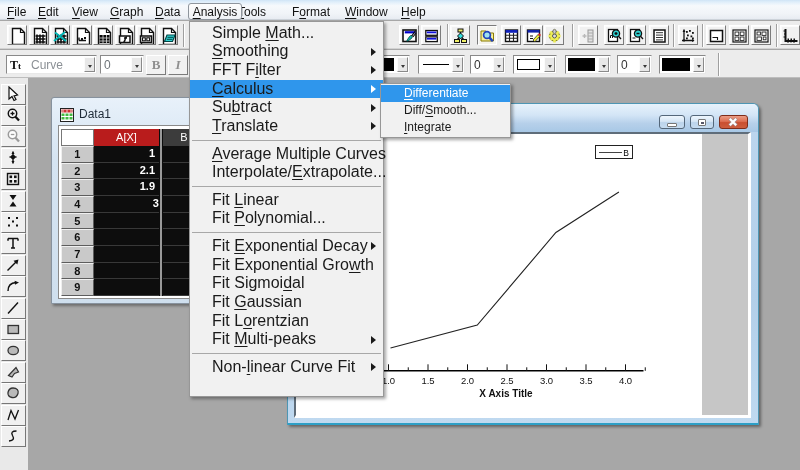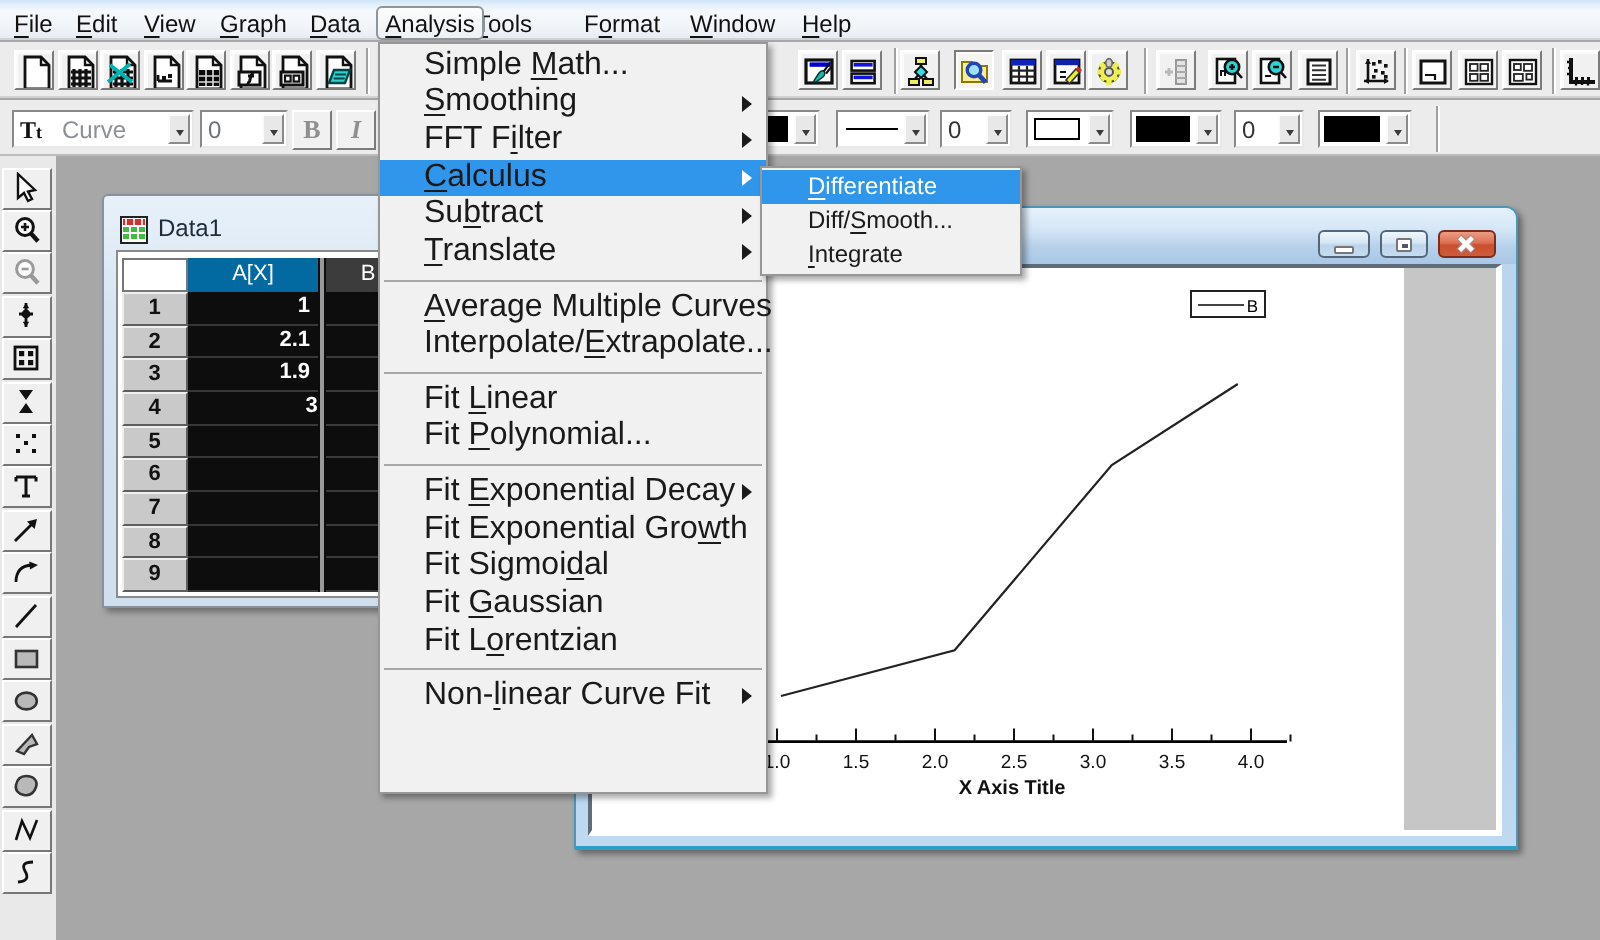--- a/index.html
+++ b/index.html
@@ -441,21 +441,21 @@
         <rect x="9.5" y="5.5" width="3" height="2.5"></rect>
         <rect x="1.5" y="9" width="3" height="2.5"></rect>
         <rect x="5.5" y="9" width="3" height="2.5"></rect>
         <rect x="9.5" y="9" width="3" height="2.5"></rect>
       </g>
       <path d="M3 1.5 v3 M7 1.5 v3 M11 1.5 v3" stroke="#fff" stroke-width="0.8"></path>
     </svg>
     <span class="ttl">Data1</span>
     <div id="dclient">
       <span class="cell" style="left:1.5px;top:3px;width:33.5px;height:17px;background:#fff;border:1px solid #777"></span>
-      <span class="cell" style="left:35px;top:3px;width:65px;height:17px;text-align:center;line-height:17px;background:#0369a1;color:#fff">A[X]</span>
+      <span class="cell" style="left:35px;top:3px;width:65px;height:17px;text-align:center;line-height:17px;background:#b91c1c;color:#fff">A[X]</span>
       <span class="cell" style="left:104px;top:3px;width:42px;height:17px;text-align:center;line-height:17px;background:#3c3c3c;color:#fff">B</span>
       <span class="cell rh" style="left:1.5px;top:20px;width:33.5px;height:16.65px;line-height:14.65px;font-weight:700">1</span>
       <span class="cell blk" style="left:35px;top:20px;width:65px;height:16.65px;line-height:14.65px;text-align:right;padding-right:4px;border-bottom:1px solid #383838;font-weight:700">1</span>
       <span class="cell blk" style="left:104px;top:20px;width:42px;height:16.65px;border-bottom:1px solid #3a3a3a"></span>
       <span class="cell rh" style="left:1.5px;top:36.65px;width:33.5px;height:16.65px;line-height:14.65px;font-weight:700">2</span>
       <span class="cell blk" style="left:35px;top:36.65px;width:65px;height:16.65px;line-height:14.65px;text-align:right;padding-right:4px;border-bottom:1px solid #383838;font-weight:700">2.1</span>
       <span class="cell blk" style="left:104px;top:36.65px;width:42px;height:16.65px;border-bottom:1px solid #3a3a3a"></span>
       <span class="cell rh" style="left:1.5px;top:53.3px;width:33.5px;height:16.65px;line-height:14.65px;font-weight:700">3</span>
       <span class="cell blk" style="left:35px;top:53.3px;width:65px;height:16.65px;line-height:14.65px;text-align:right;padding-right:4px;border-bottom:1px solid #383838;font-weight:700">1.9</span>
       <span class="cell blk" style="left:104px;top:53.3px;width:42px;height:16.65px;border-bottom:1px solid #3a3a3a"></span>
@@ -530,19 +530,20 @@
     <div class="mi">Interpolate/<u>E</u>xtrapolate...</div>
     <div class="sep"></div>
     <div class="mi">Fit <u>L</u>inear</div>
     <div class="mi">Fit <u>P</u>olynomial...</div>
     <div class="sep"></div>
     <div class="mi">Fit <u>E</u>xponential Decay<span class="arr"></span></div>
     <div class="mi">Fit Exponential Gro<u>w</u>th</div>
     <div class="mi">Fit Sigmoi<u>d</u>al</div>
     <div class="mi">Fit <u>G</u>aussian</div>
     <div class="mi">Fit L<u>o</u>rentzian</div>
+    <div class="mi">Fit <u>M</u>ulti-peaks<span class="arr"></span></div>
     <div class="sep"></div>
     <div class="mi">Non-<u>l</u>inear Curve Fit<span class="arr"></span></div>
   </div>
 <div id="smenu" class="abs">
     <div class="mi hl"><u>D</u>ifferentiate</div>
     <div class="mi">Diff/<u>S</u>mooth...</div>
     <div class="mi"><u>I</u>ntegrate</div>
   </div>
 </body></html>

